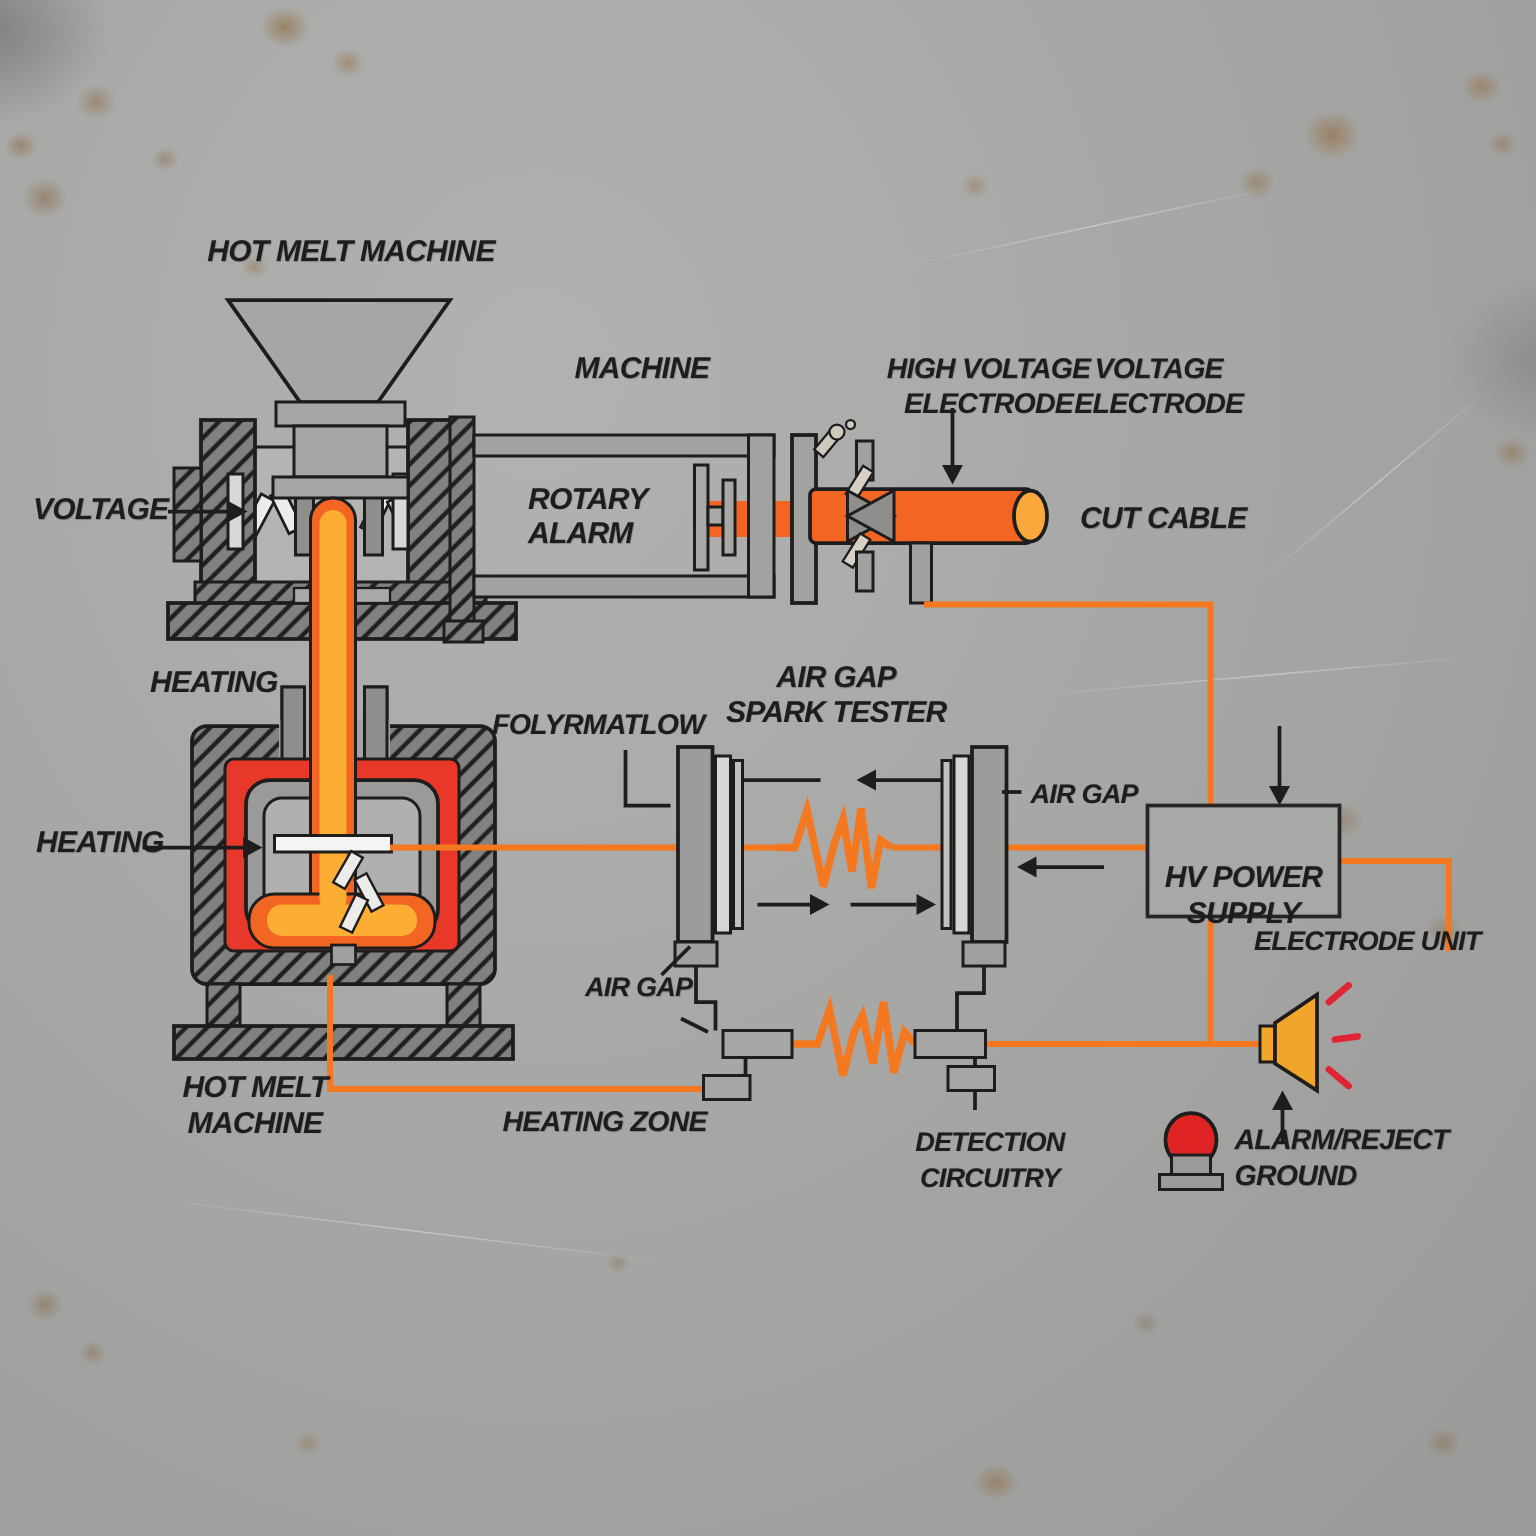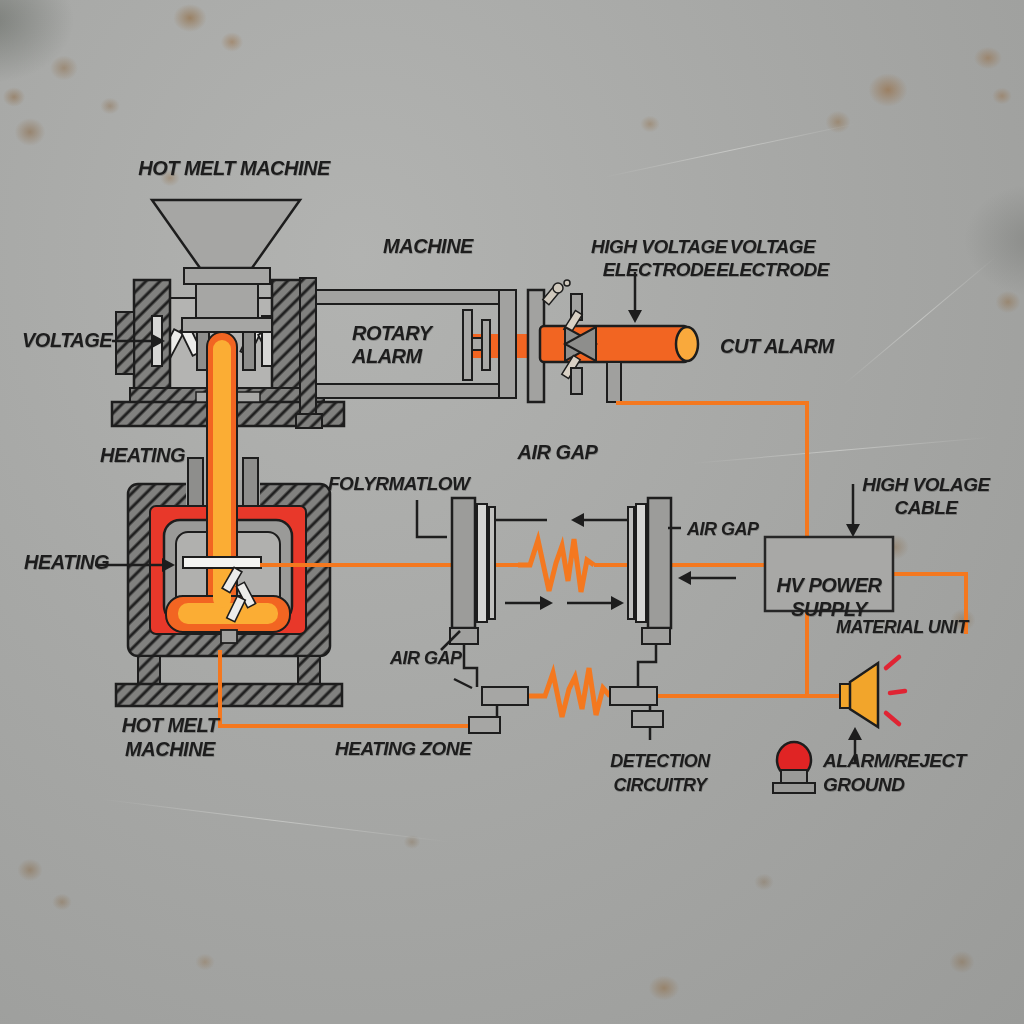--- a/index.html
+++ b/index.html
@@ -253,50 +253,47 @@
   </div>
   <div class="lbl c" style="left:585px;top:235px;width:148px;font-size:19px">
     <span class="ln">HIGH VOLTAGE</span>
     <span class="ln">ELECTRODE</span>
   </div>
   <div class="lbl c" style="left:705px;top:235px;width:135px;font-size:19px">
     <span class="ln">VOLTAGE</span>
     <span class="ln">ELECTRODE</span>
   </div>
   <div class="lbl" style="left:720px;top:335px;font-size:20px">
-    <span>CUT ALARM</span>
+    <span>CUT CABLE</span>
   </div>
   <div class="lbl" style="left:100px;top:444px;font-size:20px">
     <span>HEATING</span>
   </div>
   <div class="lbl" style="left:24px;top:551px;font-size:20px">
     <span>HEATING</span>
   </div>
   <div class="lbl" style="left:328px;top:472px;font-size:19px">
     <span>FOLYRMATLOW</span>
   </div>
   <div class="lbl c" style="left:465px;top:441px;width:185px;font-size:20px">
     <span class="ln">AIR GAP</span>
+    <span class="ln">SPARK TESTER</span>
   </div>
   <div class="lbl" style="left:687px;top:518px;font-size:18px">
     <span>AIR GAP</span>
   </div>
   <div class="lbl" style="left:390px;top:647px;font-size:18px">
     <span>AIR GAP</span>
   </div>
   <div class="lbl c" style="left:765px;top:573px;width:128px;font-size:20px;line-height:24px">
     <span class="ln">HV POWER</span>
     <span class="ln">SUPPLY</span>
   </div>
-  <div class="lbl c" style="left:845px;top:473px;width:162px;font-size:19px">
-    <span class="ln">HIGH VOLAGE</span>
-    <span class="ln">CABLE</span>
-  </div>
   <div class="lbl" style="left:836px;top:616px;font-size:18px">
-    <span>MATERIAL UNIT</span>
+    <span>ELECTRODE UNIT</span>
   </div>
   <div class="lbl c" style="left:95px;top:713px;width:150px;font-size:20px;line-height:24px">
     <span class="ln">HOT MELT</span>
     <span class="ln">MACHINE</span>
   </div>
   <div class="lbl" style="left:335px;top:737px;font-size:19px">
     <span>HEATING ZONE</span>
   </div>
   <div class="lbl c" style="left:590px;top:749px;width:140px;font-size:18px;line-height:24px">
     <span class="ln">DETECTION</span>

